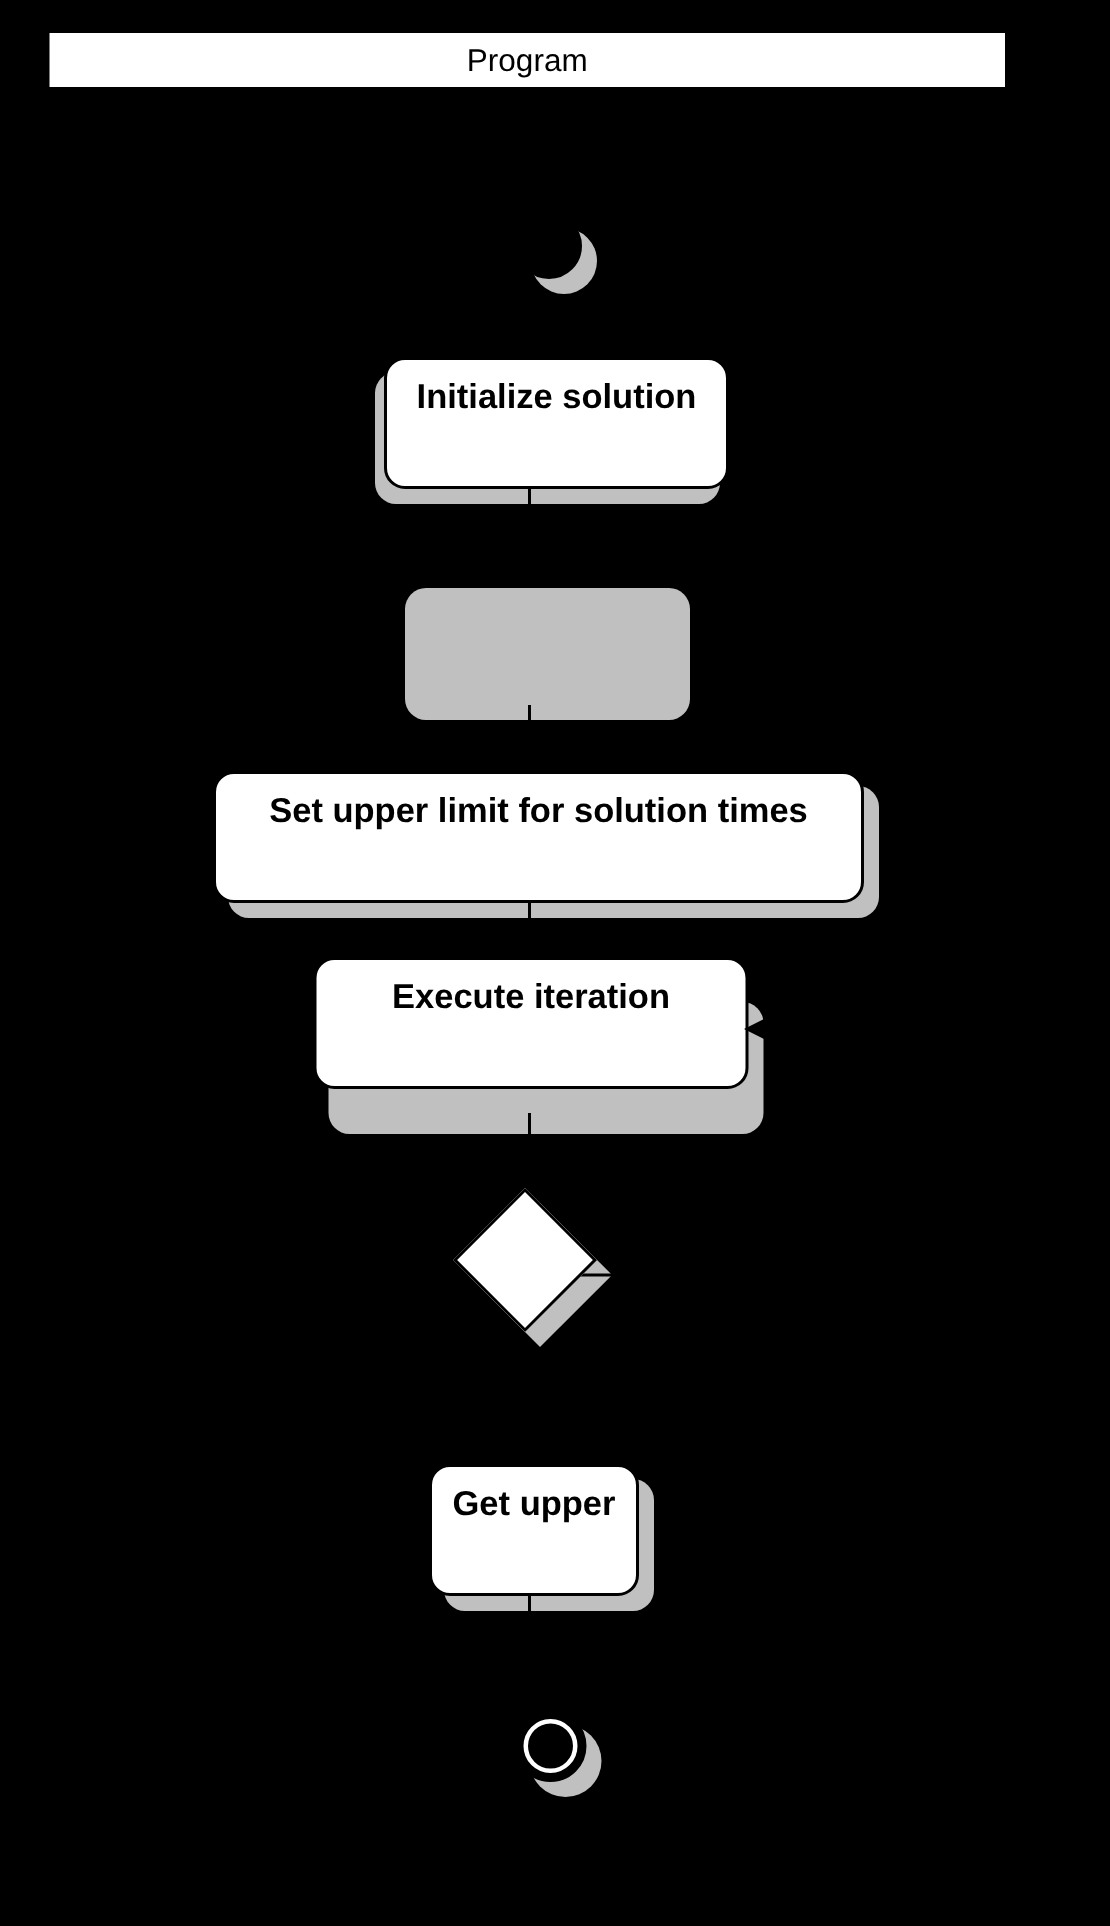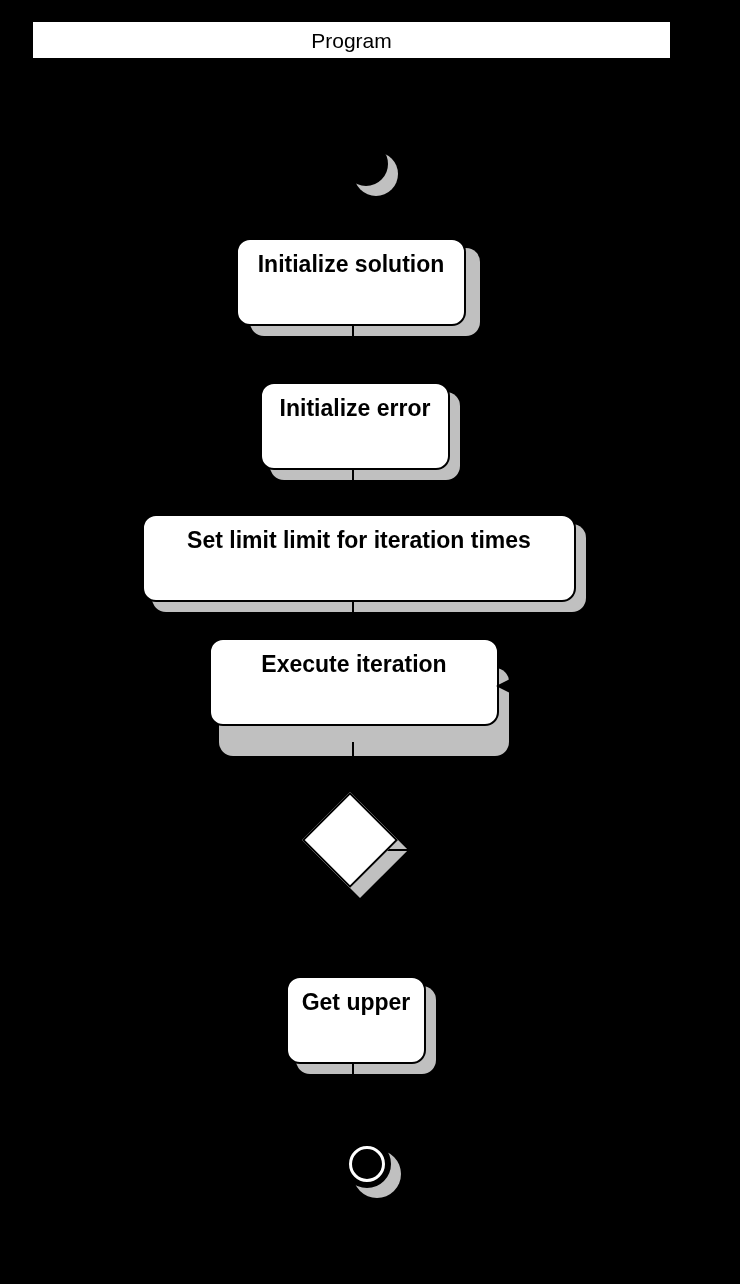--- a/index.html
+++ b/index.html
@@ -141,32 +141,29 @@
   <div class="edge edge-v" style="left:340px;top:1058px;height:82px;"></div>
 
   <div class="edge edge-h" style="left:348px;top:849px;width:160px;"></div>
   <div class="edge edge-v" style="left:506px;top:686px;height:164px;"></div>
   <div class="edge edge-h" style="left:486px;top:685px;width:22px;"></div>
 
   <div class="start-shadow" style="left:342px;top:152px;width:44px;height:44px;"></div>
   <div class="start-node" style="left:332px;top:142px;width:44px;height:44px;"></div>
 
   <div class="proc-shadow" style="left:238px;top:248px;width:230px;height:88px;"></div>
-  <div class="proc" style="left:224px;top:238px;width:230px;height:88px;text-decoration:underline;">
+  <div class="proc" style="left:244px;top:238px;width:230px;height:88px;text-decoration:underline;">
     <span class="proc-label">Initialize solution</span>
   </div>
 
   <div class="proc-shadow" style="left:258px;top:392px;width:190px;height:88px;"></div>
-  <div class="proc" style="left:248px;top:382px;width:190px;height:88px;">
-    <span class="proc-label">Initialize error</span>
-  </div>
 
   <div class="proc-shadow" style="left:140px;top:524px;width:434px;height:88px;"></div>
   <div class="proc" style="left:130px;top:514px;width:434px;height:88px;">
-    <span class="proc-label">Set limit limit for iteration times</span>
+    <span class="proc-label">Set upper limit for solution times</span>
   </div>
 
   <div class="proc-shadow" style="left:207px;top:668px;width:290px;height:88px;"></div>
   <div class="proc" style="left:197px;top:638px;width:290px;height:88px;">
     <span class="proc-label">Execute iteration</span>
   </div>
 
   <svg class="arrow-svg" style="left:480px;top:673px;" width="28" height="26" viewBox="0 0 28 26">
     <path d="M4,13 L22,4 L18,13 L22,22 Z" fill="#000000"></path>
   </svg>

